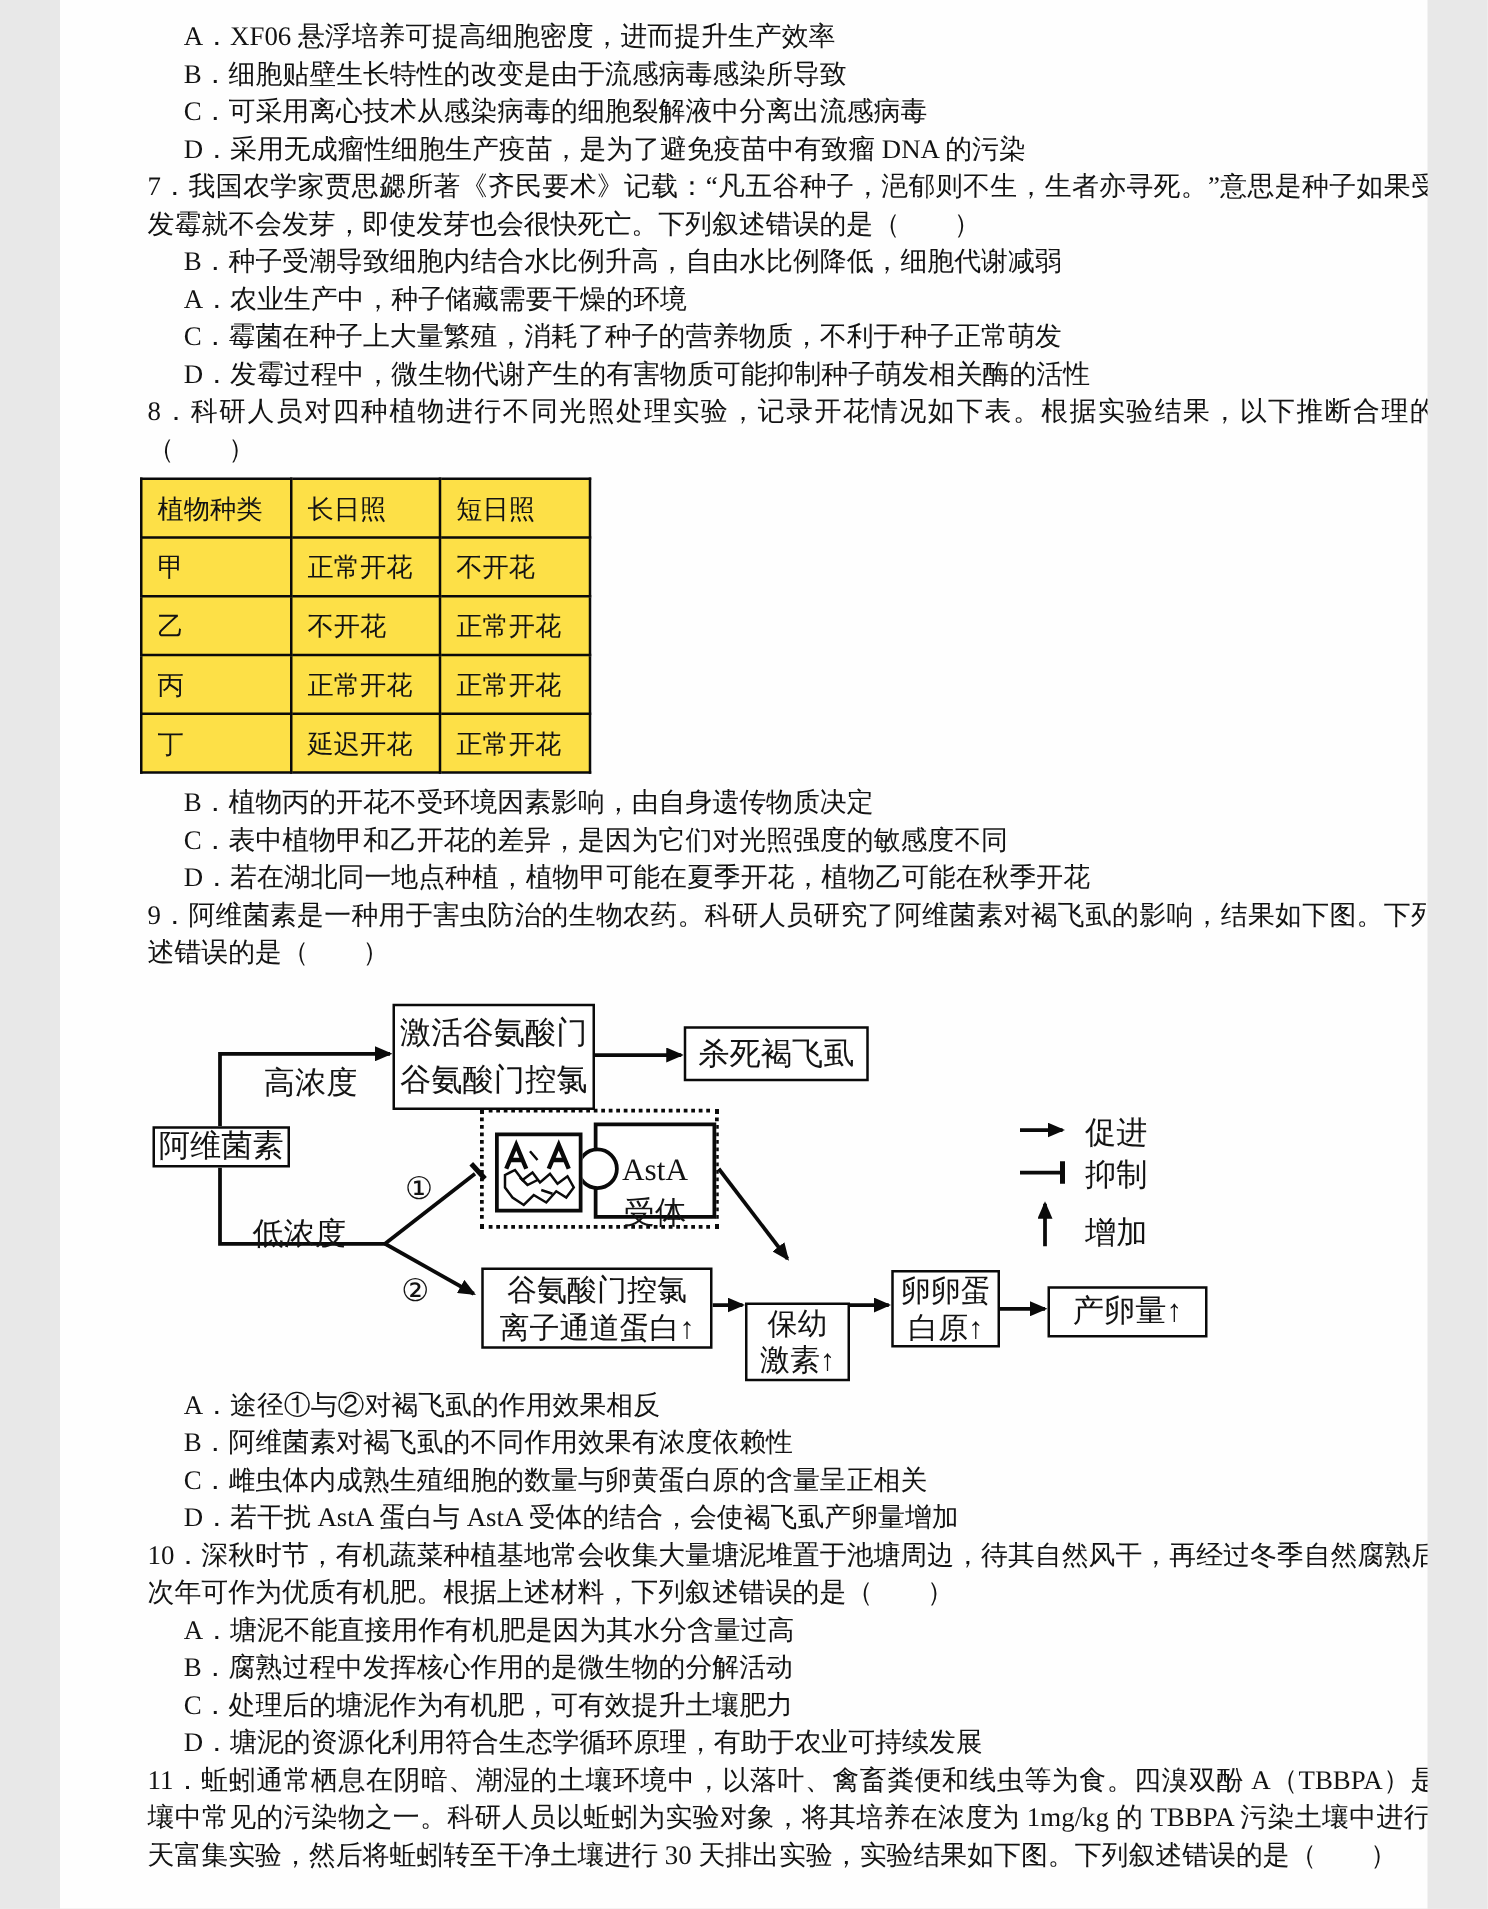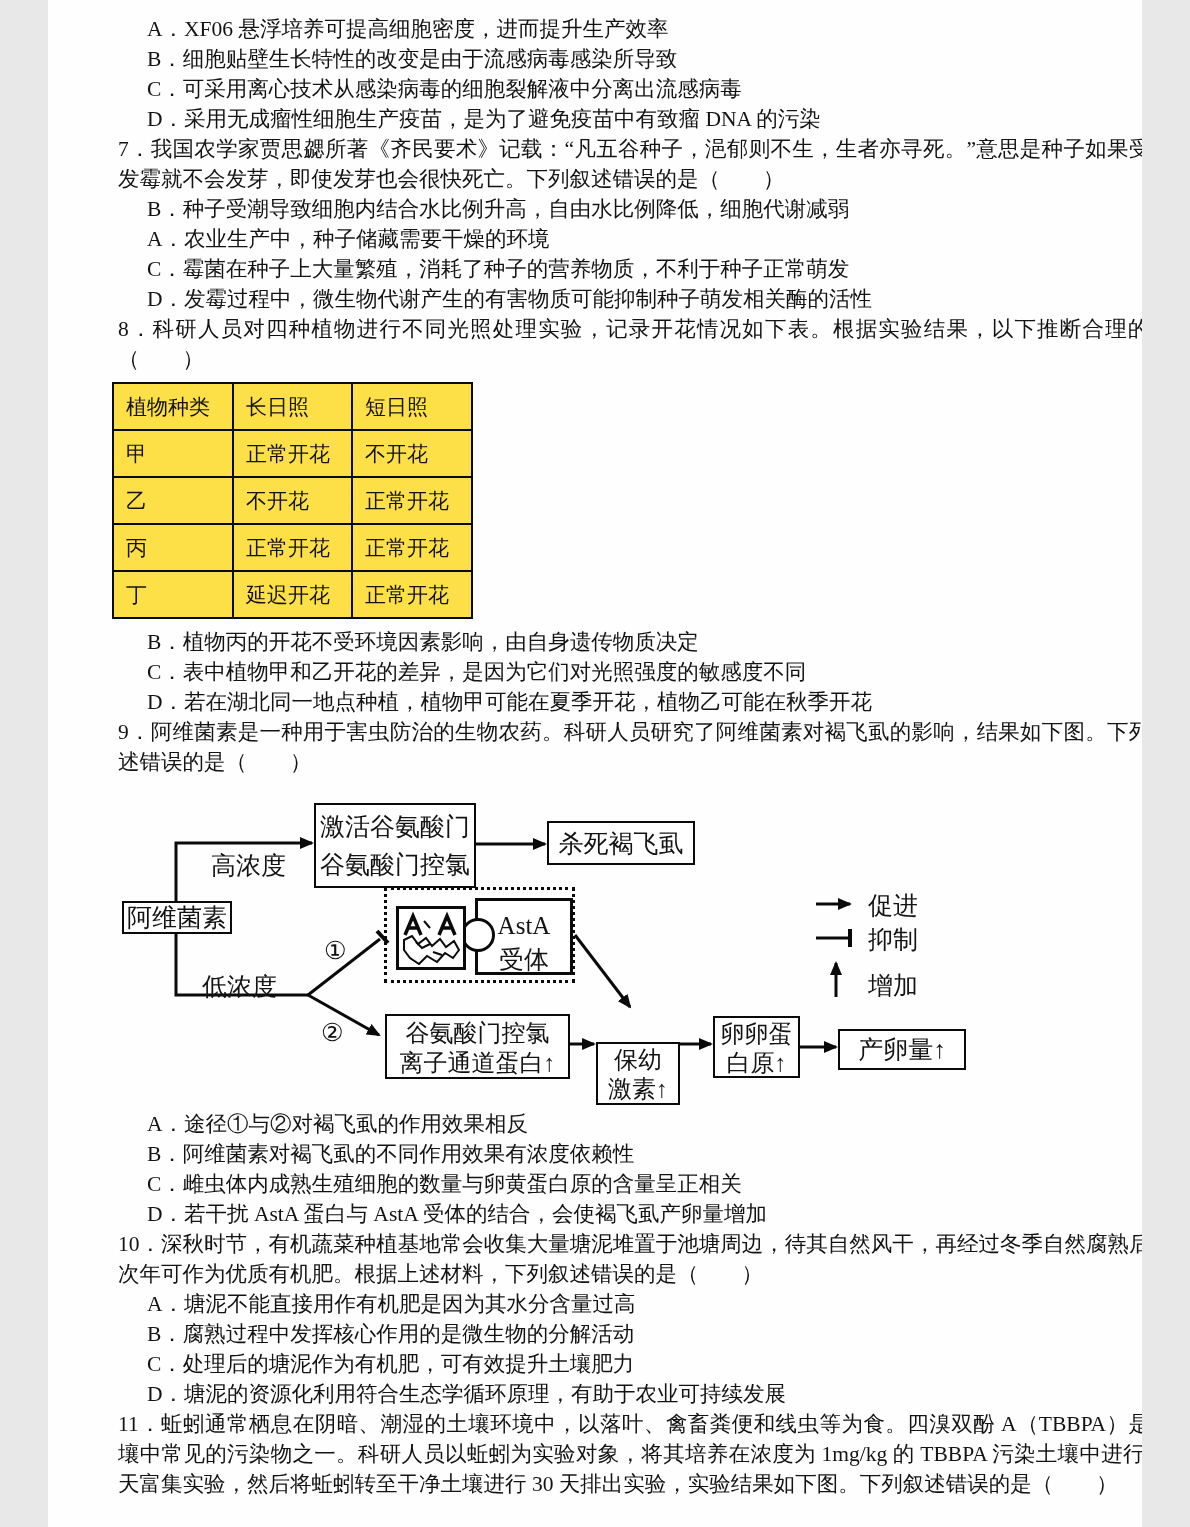--- a/index.html
+++ b/index.html
@@ -30,21 +30,21 @@
   }
   .dg-label { position:absolute; font-size:25px; white-space:nowrap; z-index:1; }
   .dg-num { position:absolute; font-size:25px; z-index:1;
             font-family:"DejaVu Sans","Liberation Sans",sans-serif; }
   .dotted { position:absolute; box-sizing:border-box; border:3px dotted #0a0a0a;
             background:transparent; z-index:1; }
   .molecule { position:absolute; box-sizing:border-box; border:3px solid #0a0a0a;
               background:#fff; z-index:4; }
   .receptor { position:absolute; box-sizing:border-box; border:3px solid #0a0a0a;
               background:#fff; text-align:center; font-size:25px; line-height:34px;
-              padding-top:8px; z-index:2; }
+              padding-top:19px; z-index:2; }
   .notch { position:absolute; box-sizing:border-box; width:34px; height:34px;
            border:3px solid #0a0a0a; border-radius:50%; background:#fff; z-index:3; }
 </style>
 </head>
 <body>
 
 <div class="page">
   <div class="content">
 
     <p class="line option">A．XF06 悬浮培养可提高细胞密度，进而提升生产效率</p>

